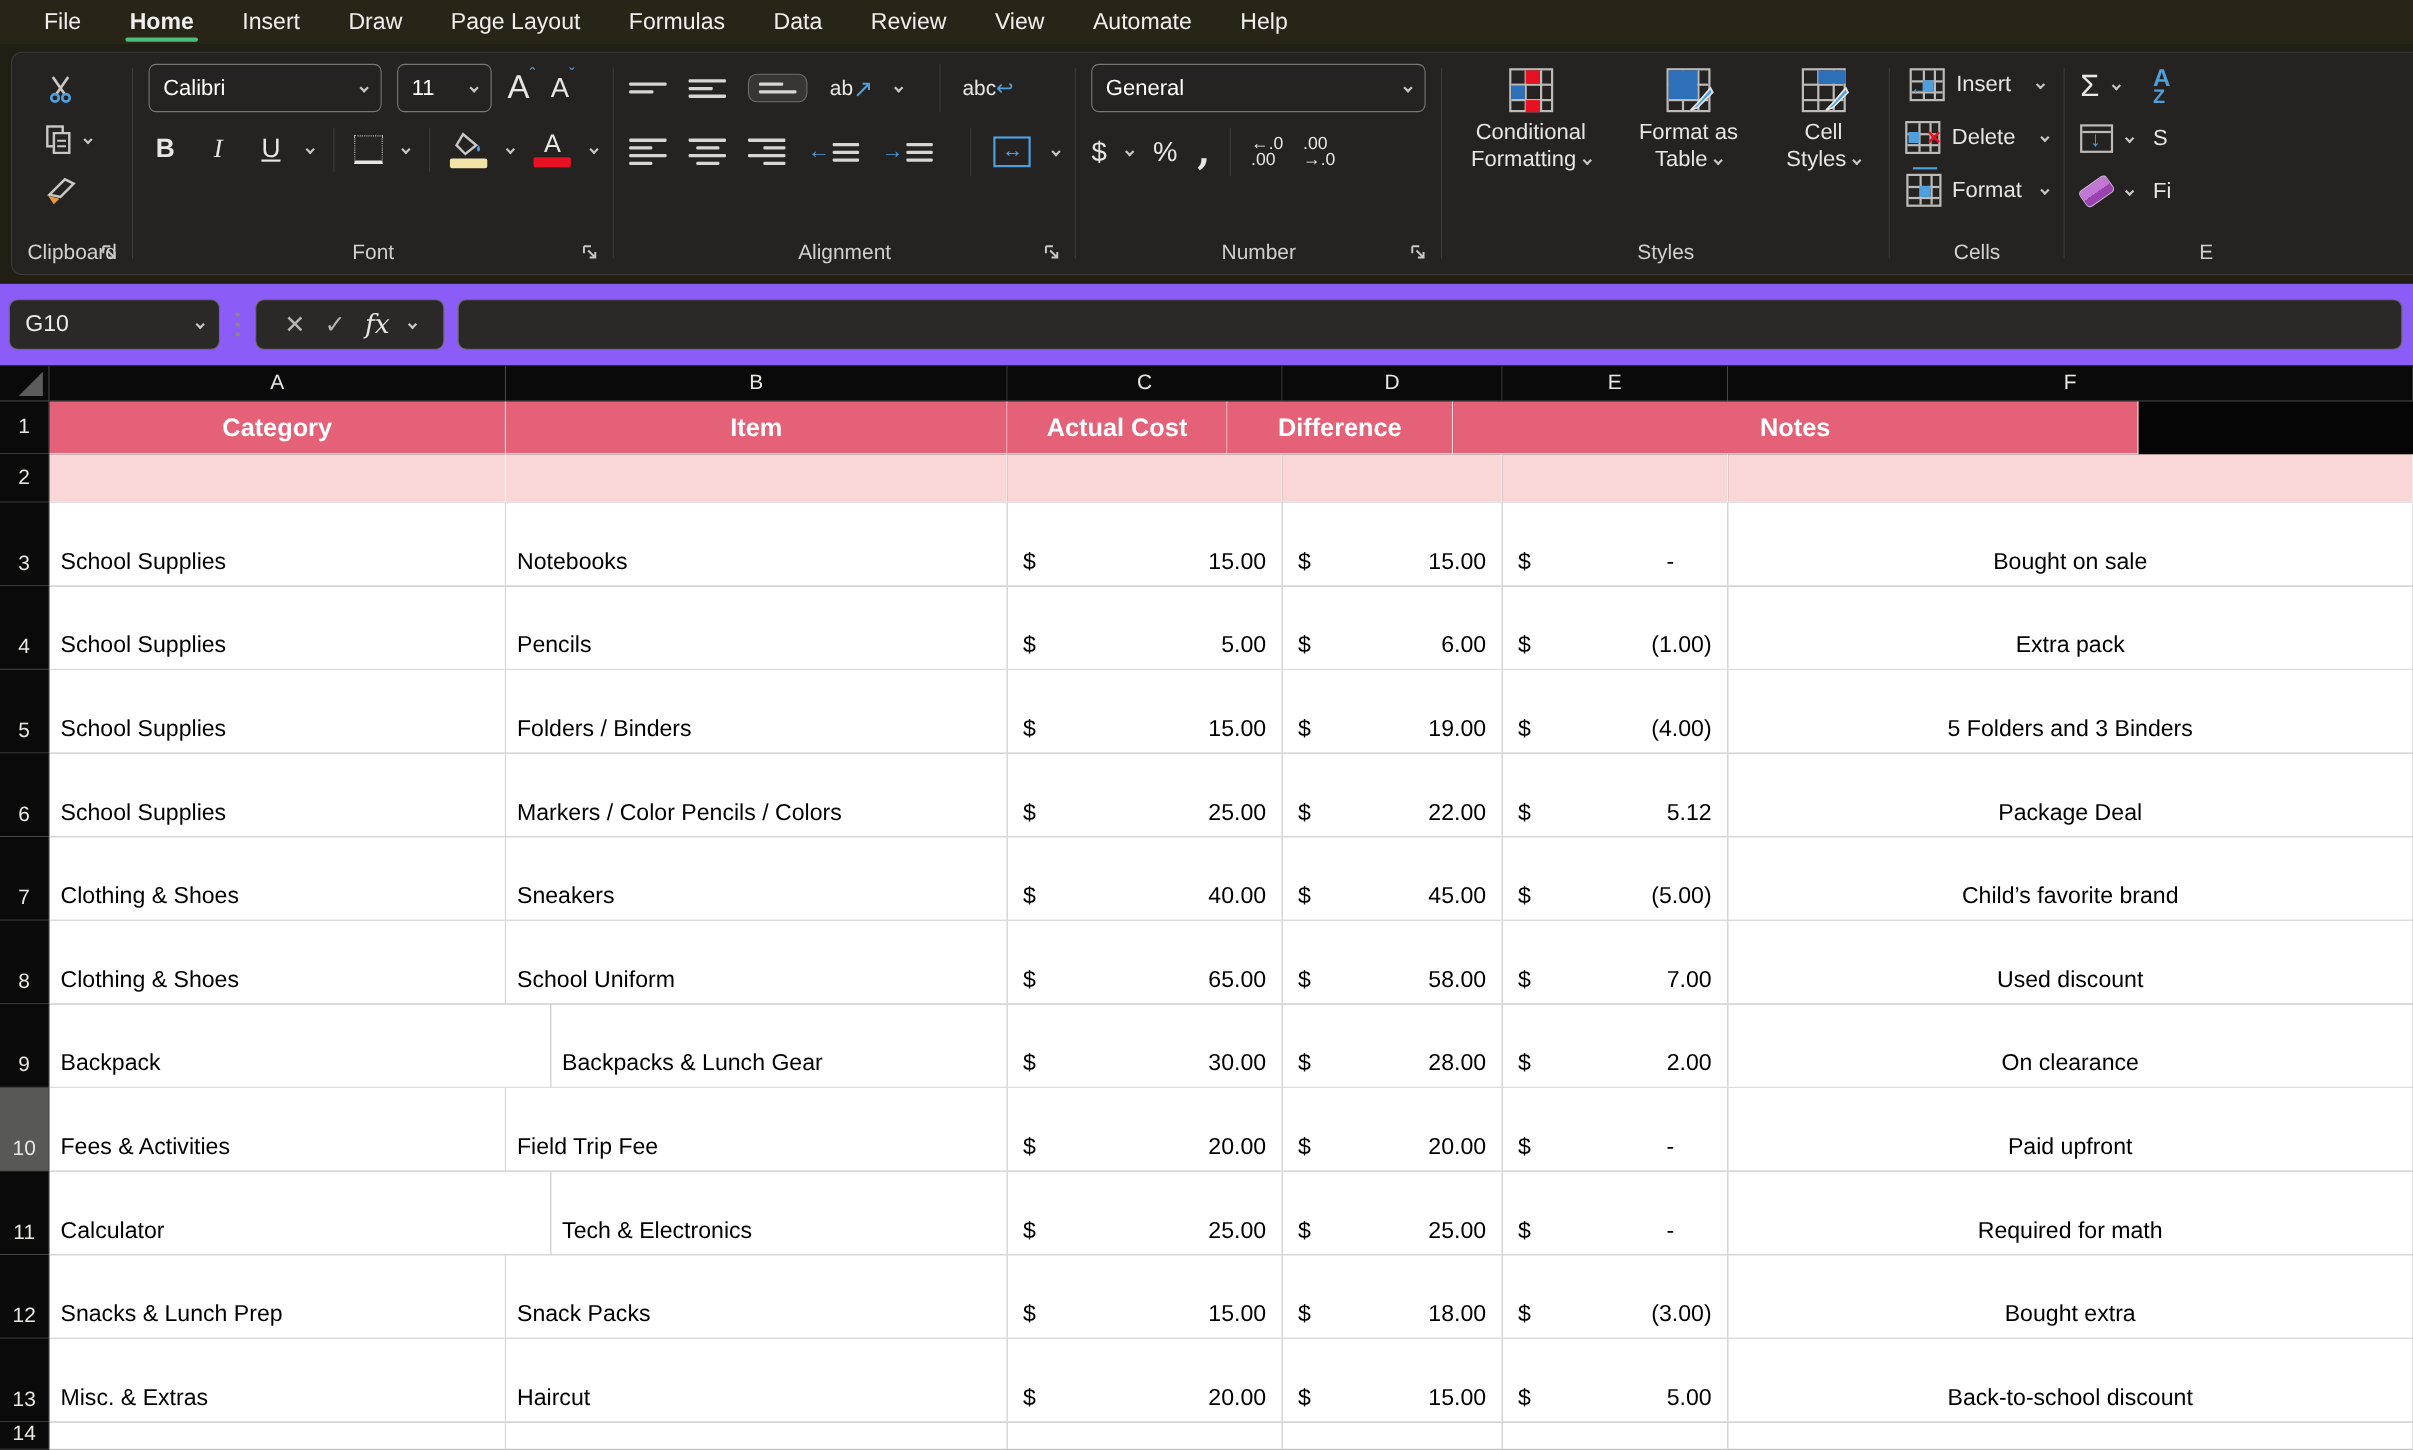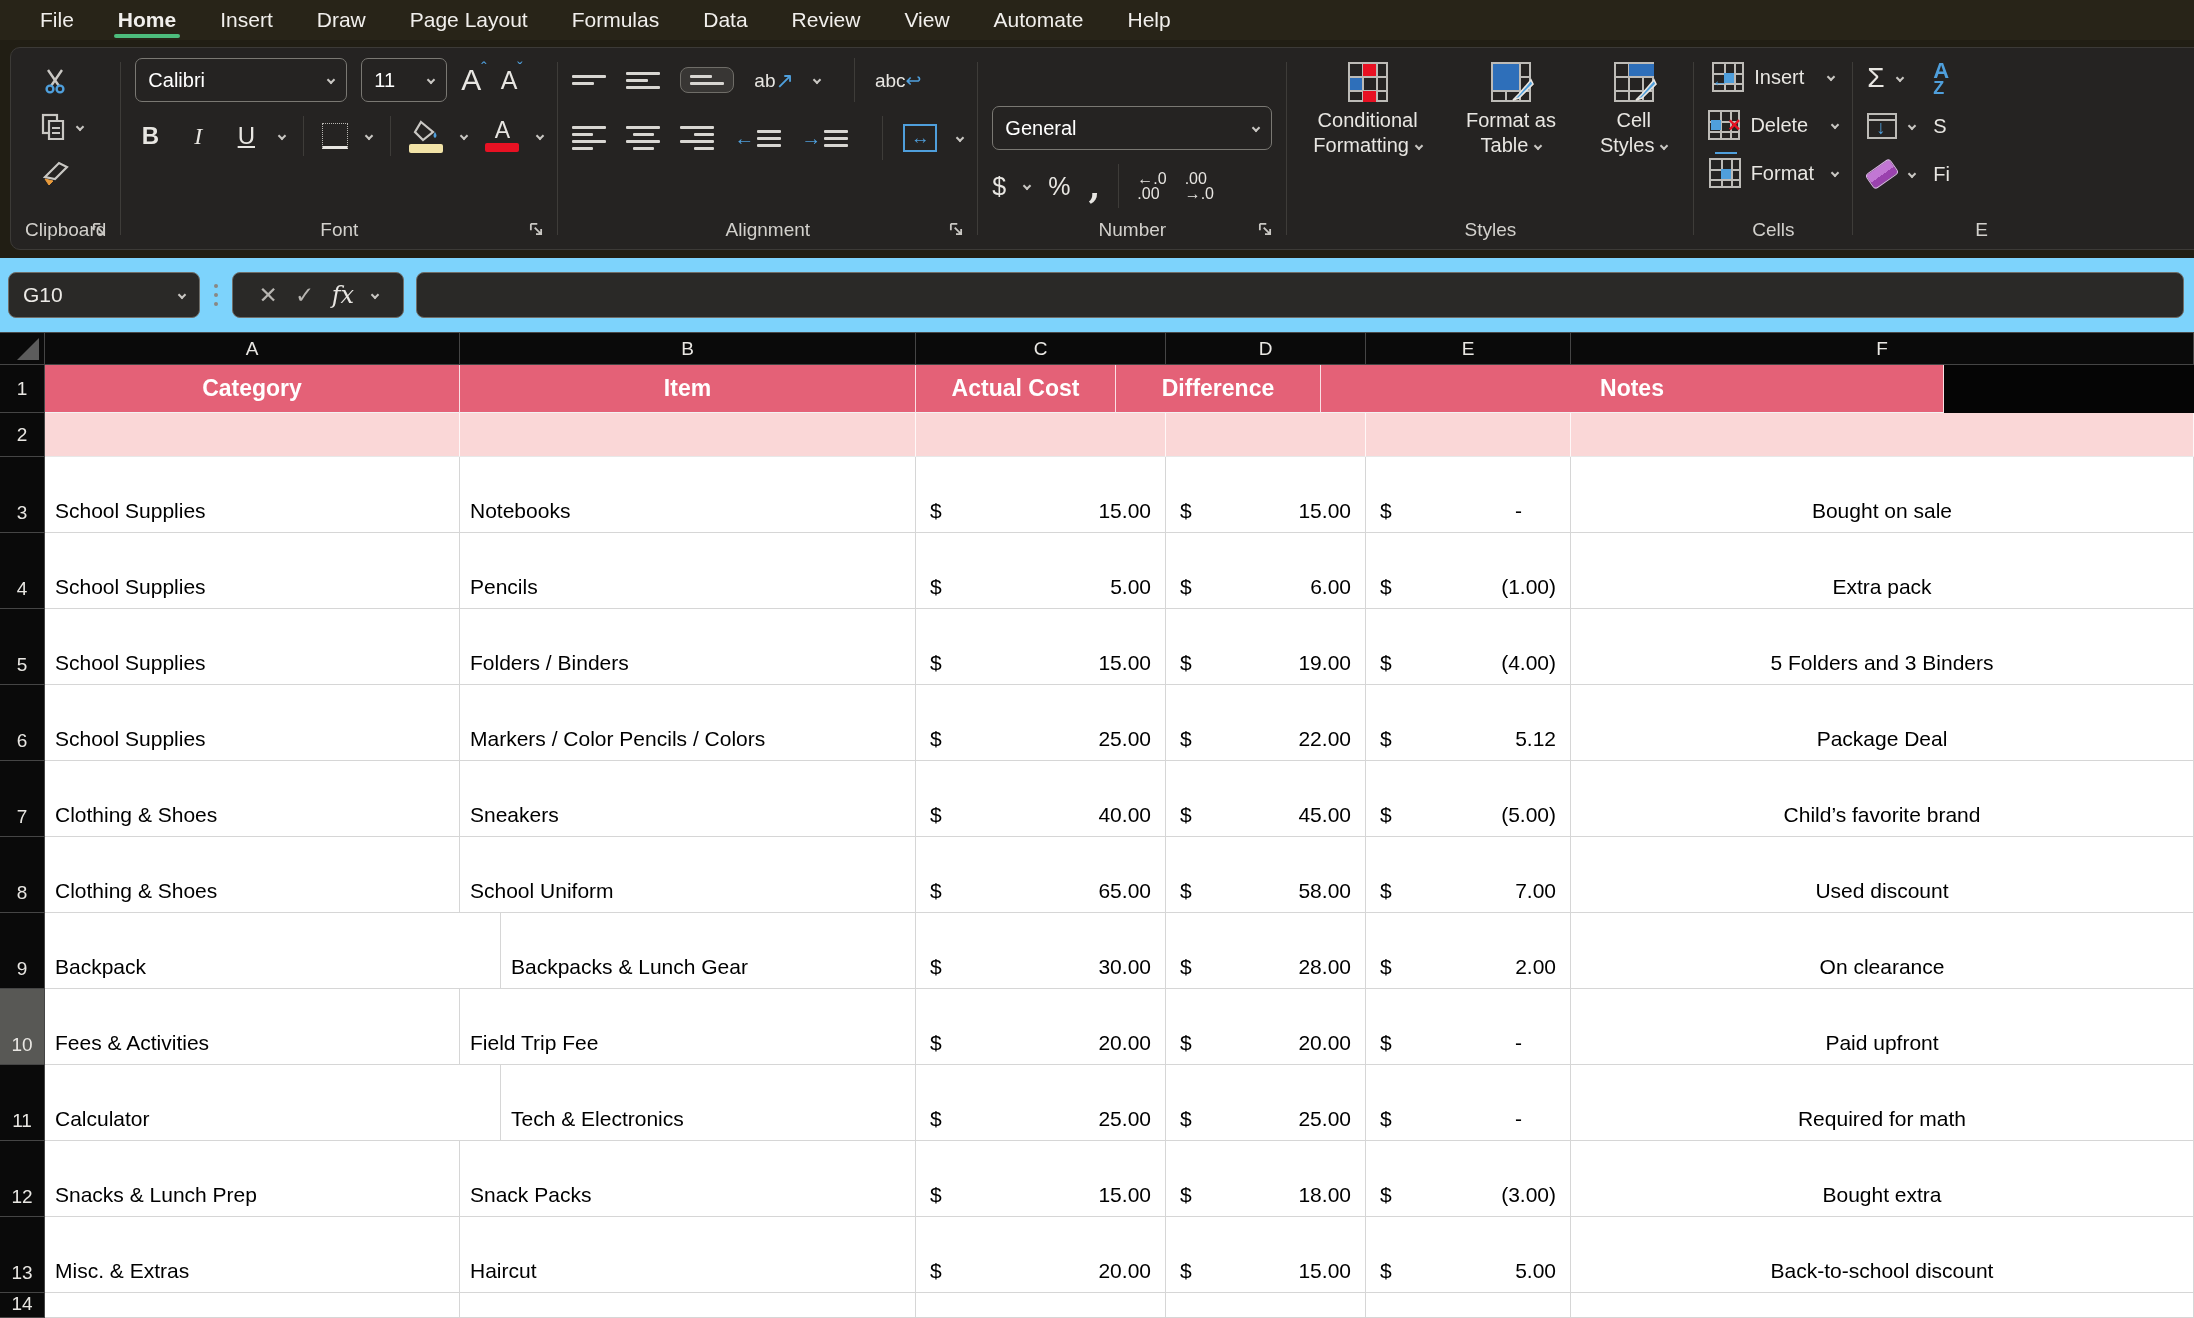--- a/index.html
+++ b/index.html
@@ -85,21 +85,21 @@
   .edit-col { display:flex; flex-direction:column; gap:8px; }
   .edit-row { display:flex; align-items:center; gap:12px; height:40px; }
   .sigma { font-size:28px; color:#e8e6e2; }
   .fill-ico { width:30px; height:26px; border:2px solid #bdbbb7; position:relative; }
   .fill-ico::before { content:""; position:absolute; left:0; right:0; top:4px; height:2px; background:#bdbbb7; }
   .fill-ico span { position:absolute; left:7px; top:2px; color:var(--accent-blue,#4F9FDC); font-size:19px; font-weight:bold; }
   .eraser { width:30px; height:18px; background:linear-gradient(#c277d4 0 55%, #9a42ae 55% 100%);
     border-radius:4px; transform:rotate(-35deg); border:1px solid #d9b3e4; }
 
   
-  .fbar { position:absolute; left:0; top:258px; width:100%; height:74px; background:#7dd3fc;
+  .fbar { position:absolute; left:0; top:258px; width:100%; height:74px; background:#8b5cf6;
     display:flex; align-items:center; }
   .fbox { background:#2a2927; border:1.5px solid #6f6d68; border-radius:8px; height:46px;
     display:flex; align-items:center; color:#eceae6; }
   .namebox { width:192px; margin-left:8px; padding:0 14px; font-size:21px; }
   .namebox .chev { margin-left:auto; }
   .dots { width:4px; margin:0 14px; display:flex; flex-direction:column; gap:5px; align-items:center; }
   .dots i { width:4px; height:4px; border-radius:50%; background:#8a8884; }
   .fx-group { width:172px; justify-content:space-evenly; padding:0 8px; }
   .fx-group .g { color:#b7b5b1; font-size:23px; }
   .fx { font-family:"DejaVu Serif", serif; font-style:italic; font-size:24px; color:#e8e6e2; }
@@ -347,21 +347,21 @@
               </svg>
           </span>
         </div>
       </div>
 
       <div class="rsep"></div>
 
       <div class="rgroup">
         <div class="content two-rows">
           <div class="rrow">
-            <div class="combo" style="width:280px;margin-top:48px;">
+            <div class="combo" style="width:304px;">
               <span>General</span>
               <span class="chev sm"></span>
             </div>
           </div>
           <div class="rrow" style="gap:18px; justify-content:flex-start;">
             <span class="btn num-glyph">$</span>
             <span class="chev sm"></span>
             <span class="btn num-glyph">%</span>
             <span class="btn num-glyph" style="font-family:'DejaVu Serif',serif; font-weight:bold; font-size:34px;">,</span>
             <span style="width:1px; height:44px; background:#3e3c39;"></span>

